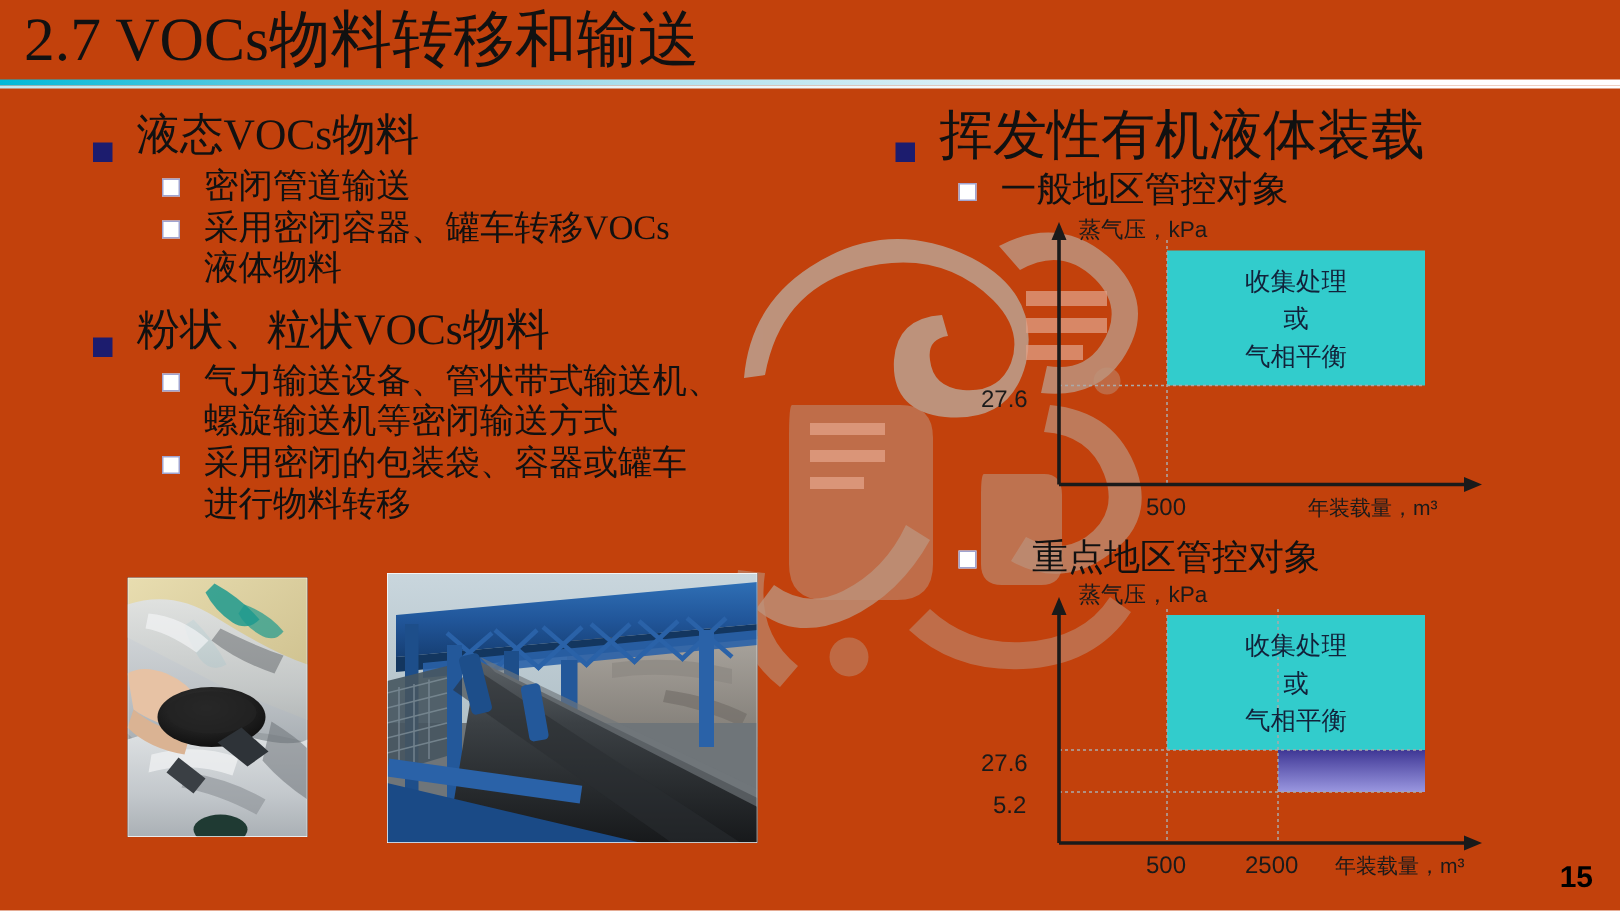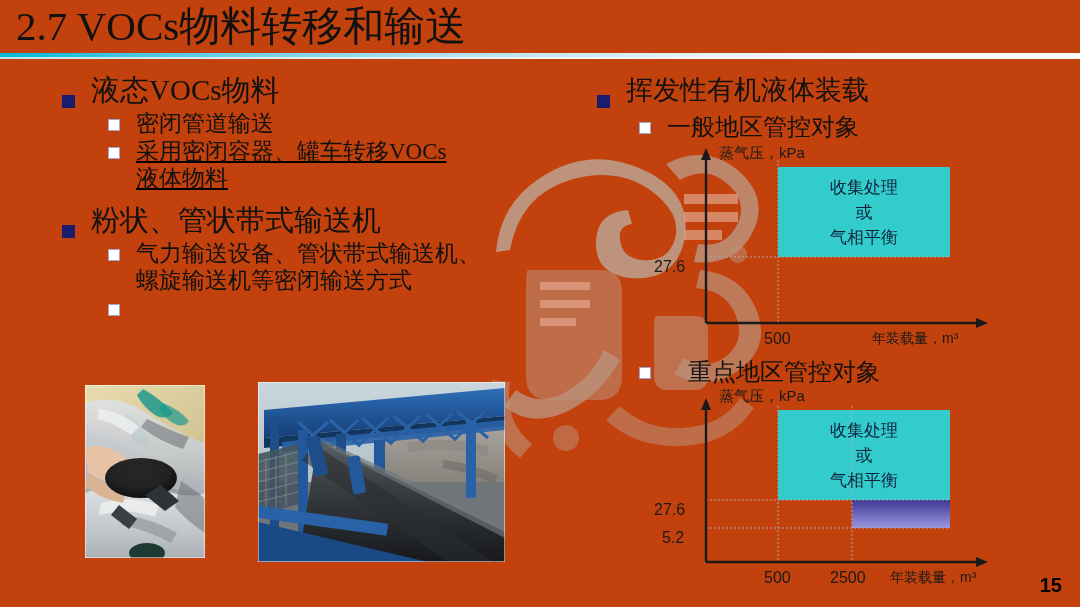--- a/index.html
+++ b/index.html
@@ -104,21 +104,21 @@
   }
   .b2 .tx {
     font-family: "Liberation Serif", "DejaVu Serif", serif;
     font-size: 23px;
     line-height: 27px;
     color: #111;
     white-space: nowrap;
   }
 
   
-  .rcol .b1 .tx { font-size: 27px; line-height: 36px; }
+  .rcol .b1 .tx { font-size: 36px; line-height: 36px; }
   .rcol .b2 { margin-left: 42px; }
   .rcol .b2 .tx { font-size: 24px; line-height: 30px; }
   .rcol .b2 .mk { margin-top: 10px; }
 
   
   .photo {
     position: absolute;
     overflow: hidden;
     z-index: 3;
     background: #2a2f35;
@@ -172,41 +172,45 @@
       <span class="tx">液态VOCs物料</span>
     </div>
 
     <div class="b2">
       <span class="mk"></span>
       <span class="tx">密闭管道输送</span>
     </div>
 
     <div class="b2">
       <span class="mk"></span>
-      <span style="display:block;text-decoration:underline;">
+      <span style="display:block;">
         <span class="tx" style="display:block;">采用密闭容器、罐车转移VOCs</span>
         <span class="tx" style="display:block;">液体物料</span>
       </span>
     </div>
 
     <div class="b1" style="margin-top:10px;">
       <span class="mk"></span>
-      <span class="tx">粉状、管状带式输送机</span>
+      <span class="tx">粉状、粒状VOCs物料</span>
     </div>
 
     <div class="b2">
       <span class="mk"></span>
       <span style="display:block;">
         <span class="tx" style="display:block;">气力输送设备、管状带式输送机、</span>
         <span class="tx" style="display:block;">螺旋输送机等密闭输送方式</span>
       </span>
     </div>
 
     <div class="b2">
       <span class="mk"></span>
+      <span style="display:block;">
+        <span class="tx" style="display:block;">采用密闭的包装袋、容器或罐车</span>
+        <span class="tx" style="display:block;">进行物料转移</span>
+      </span>
     </div>
   </div>
 
   <div class="photo" style="left:85px; top:385px; width:120px; height:173px;">
     <svg width="120" height="173" viewBox="0 0 120 173" aria-hidden="true">
       <defs>
         <linearGradient id="bagG" x1="0" y1="0" x2="1" y2="1">
           <stop offset="0%" stop-color="#e8ddb0"></stop>
             <stop offset="100%" stop-color="#cbbd8a"></stop>
         </linearGradient>

